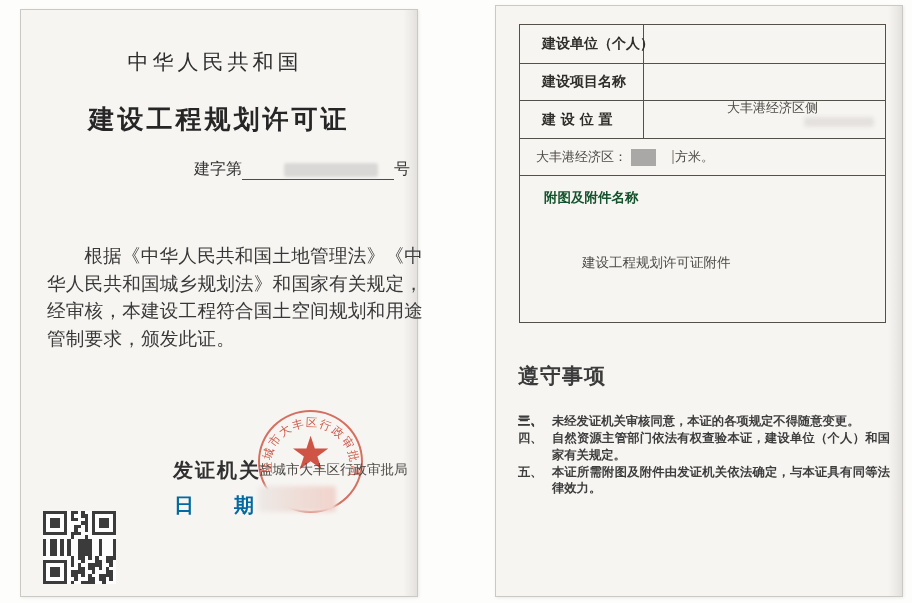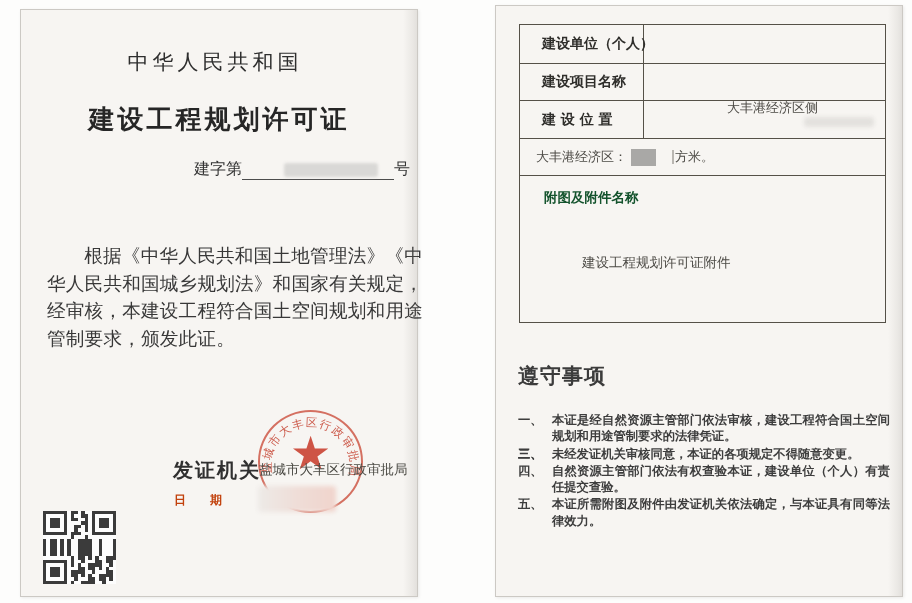--- a/index.html
+++ b/index.html
@@ -58,21 +58,21 @@
   .issuer-label {
     position:absolute; left:152px; top:447px;
     font-size:20px; font-weight:700; letter-spacing:2px; color:#303030;
   }
   .issuer-value {
     position:absolute; left:238px; top:451px; z-index:3;
     font-size:13.5px; color:#4b4a44; white-space:nowrap;
   }
   .date-label {
     position:absolute; left:153px; top:482px;
-    font-size:12px; font-weight:700; color:#c2410c;
+    font-size:20px; font-weight:700; color:#0369a1;
   }
   .date-blur {
     position:absolute; left:237px; top:476px; width:78px; height:26px; z-index:4;
     background:linear-gradient(to right,#edeae7 0%,#efdcd6 55%,#f0d4cc 100%);
     border-radius:4px; filter:blur(2px);
   }
   .stamp {
     position:absolute; left:237px; top:400px; width:105px; height:103px; z-index:2;
   }
   .stamp-ring {
@@ -350,31 +350,30 @@
       <div class="attach-label">附图及附件名称</div>
       <div class="attach-value">建设工程规划许可证附件</div>
     </div>
   </div>
 
   <div class="notice-heading">遵守事项</div>
 
   <div class="notice-list">
     <div class="notice-item">
       <span class="notice-num">一、</span>
-      <span>本证是经自然资源主管部门依法审核，建设工程符合国土空间规划和用途管制要求的法律凭证。</span>
     </div>
     <div class="notice-item">
       <span class="notice-num">二、</span>
     </div>
     <div class="notice-item">
       <span class="notice-num">三、</span>
       <span>未经发证机关审核同意，本证的各项规定不得随意变更。</span>
     </div>
     <div class="notice-item">
       <span class="notice-num">四、</span>
-      <span>自然资源主管部门依法有权查验本证，建设单位（个人）有责任提交查验。</span>
+      <span>自然资源主管部门依法有权查验本证，建设单位（个人）和国家有关规定。</span>
     </div>
     <div class="notice-item">
       <span class="notice-num">五、</span>
       <span>本证所需附图及附件由发证机关依法确定，与本证具有同等法律效力。</span>
     </div>
   </div>
 </div>
 
 </body></html>

